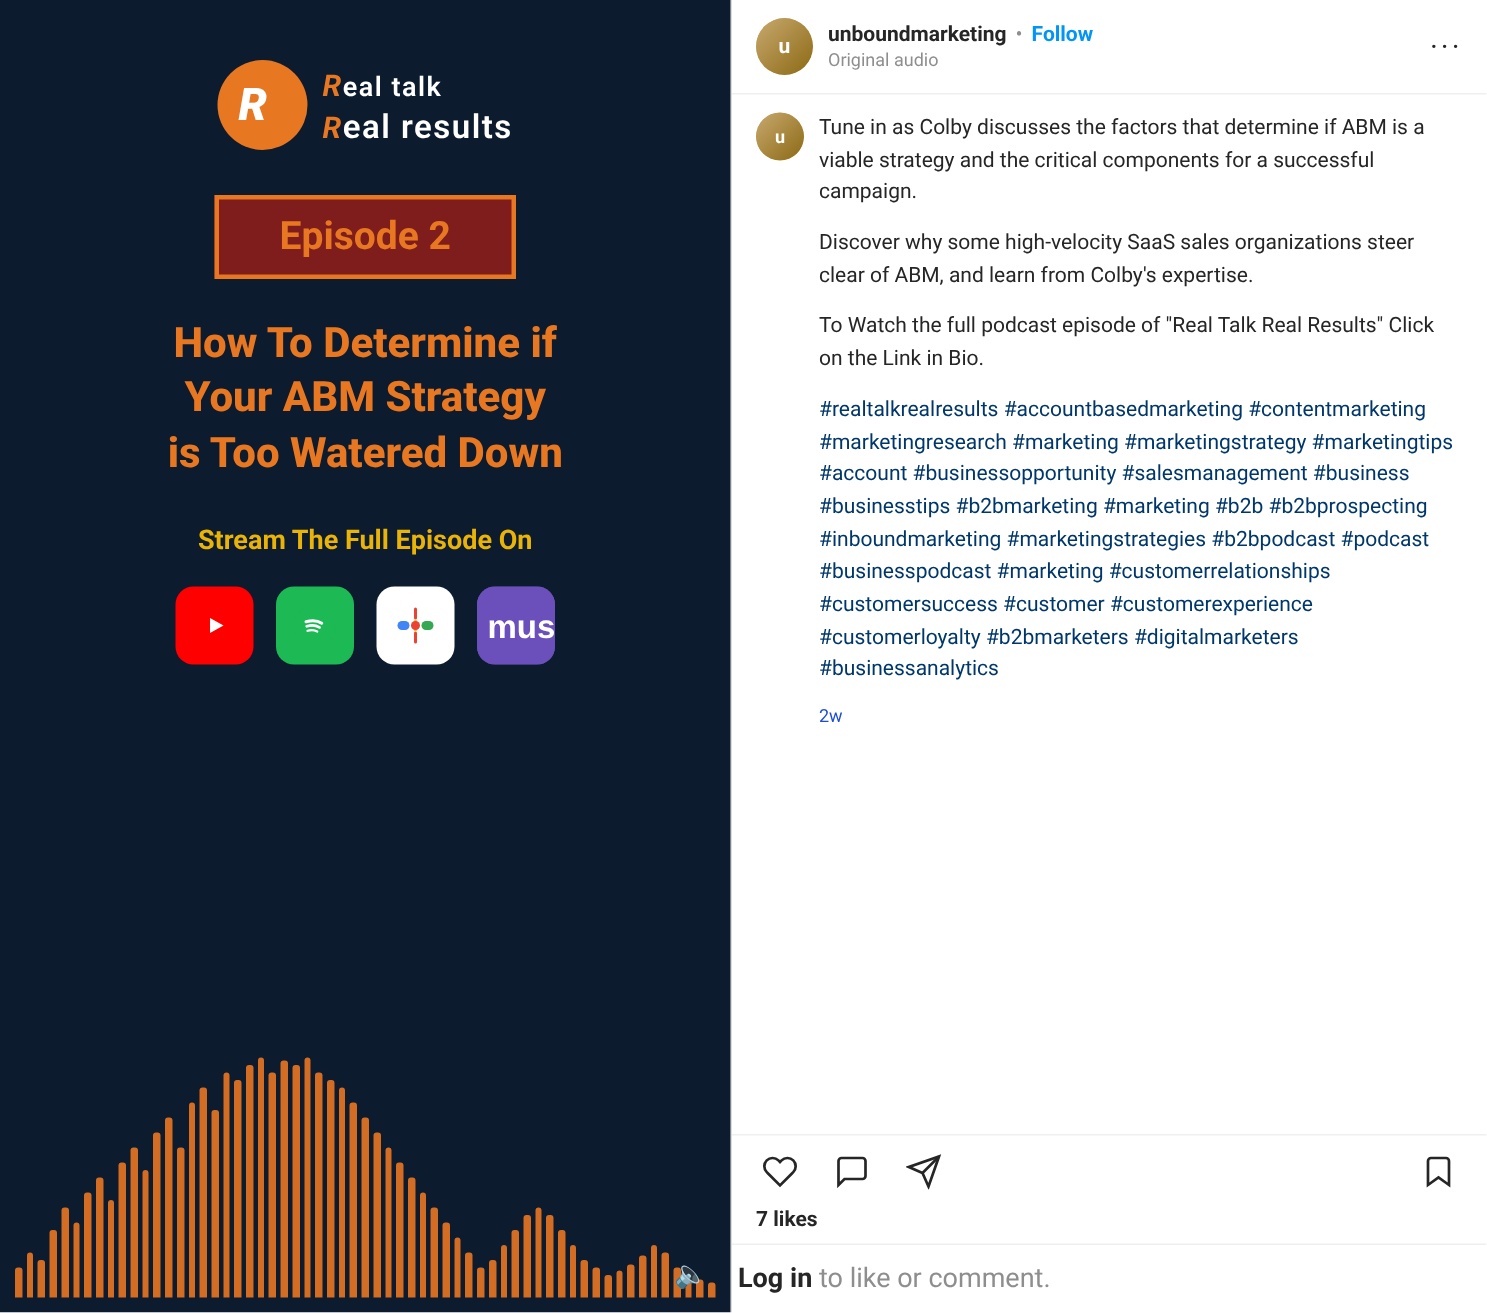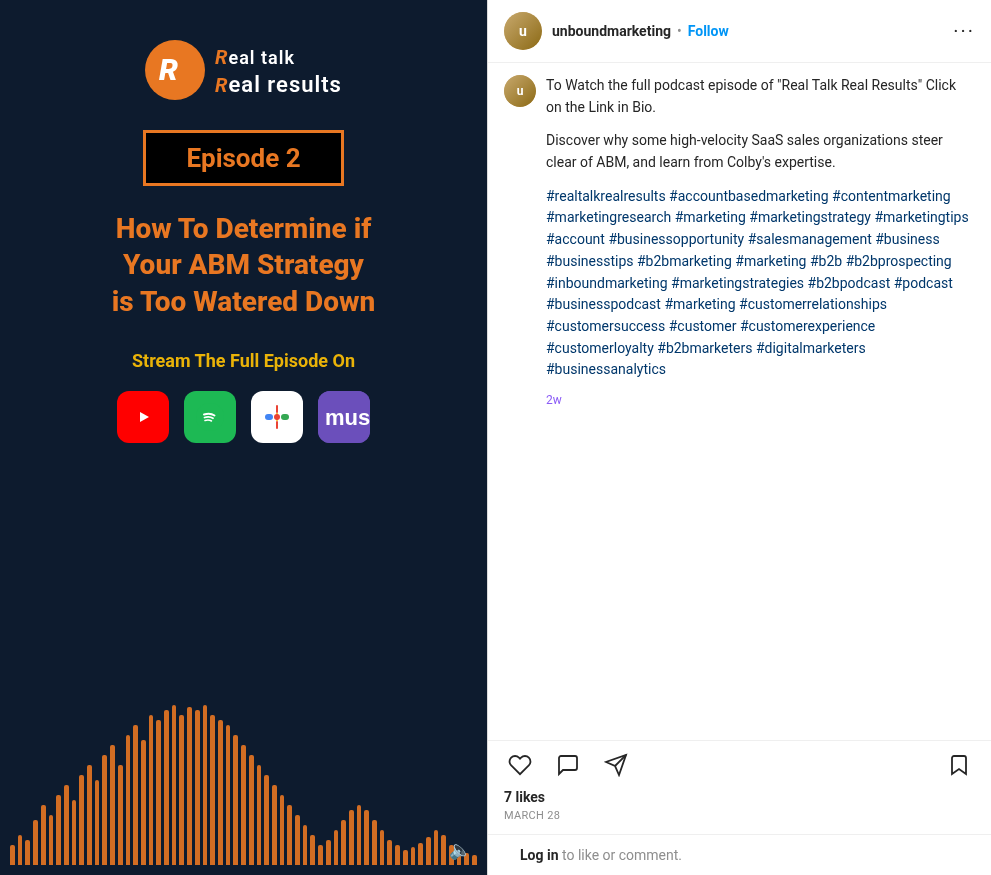--- a/index.html
+++ b/index.html
@@ -60,21 +60,21 @@
     }
 
     .logo-text-line {
       font-size: 24px;
       font-weight: 700;
       color: #fff;
       letter-spacing: 1px;
     }
 
     .episode-badge {
-      background: #000000;
+      background: #7f1d1d;
       border: 3px solid #e87722;
       padding: 10px 40px;
       margin-bottom: 25px;
     }
 
     .episode-badge-text {
       font-size: 26px;
       font-weight: 700;
       color: #e87722;
     }
@@ -257,21 +257,21 @@
 
     .caption-paragraph {
       margin-bottom: 12px;
       font-size: 14px;
       color: #262626;
       line-height: 1.55;
     }
 
     .timestamp {
       font-size: 12px;
-      color: #8b5cf6;
+      color: #1d4ed8;
       margin-top: 4px;
       margin-bottom: 8px;
     }
 
     
     .actions-bar {
       padding: 8px 16px 4px;
       border-top: 1px solid #efefef;
     }
 
@@ -306,23 +306,23 @@
     .post-date {
       font-size: 11px;
       color: #8e8e8e;
       text-transform: uppercase;
       letter-spacing: 0.3px;
       margin-bottom: 8px;
     }
 
     
     .login-bar {
-      padding: 12px 32px;
+      padding: 12px 4px;
       border-top: 1px solid #efefef;
-      font-size: 14px;
+      font-size: 18px;
       color: #8e8e8e;
     }
 
     .login-link {
       font-weight: 700;
       color: #262626;
       text-decoration: none;
     }
 
     .caption-first-para {
@@ -477,35 +477,37 @@
       <div class="avatar-inner">
         <span class="avatar-letter">u</span>
       </div>
     </div>
     <div class="header-text">
       <div class="header-top-row">
         <a class="username-link" href="#">unboundmarketing</a>
         <span class="dot-separator">•</span>
         <a class="follow-link" href="#">Follow</a>
       </div>
+      <div class="original-audio">Original audio</div>
     </div>
     <div class="more-options">···</div>
   </div>
 
   <div class="caption-area">
 
     <div style="display:flex; align-items:flex-start; margin-bottom:8px;">
       <div class="avatar" style="width:32px;height:32px;margin-right:10px;flex-shrink:0;">
         <div class="avatar-inner" style="width:32px;height:32px;">
           <span class="avatar-letter" style="font-size:12px;">u</span>
         </div>
       </div>
       <div>
+        <div class="caption-paragraph">Tune in as Colby discusses the factors that determine if ABM is a viable strategy and the critical components for a successful campaign.</div>
+        <div class="caption-paragraph">Discover why some high-velocity SaaS sales organizations steer clear of ABM, and learn from Colby's expertise.</div>
         <div class="caption-paragraph">To Watch the full podcast episode of "Real Talk Real Results" Click on the Link in Bio.</div>
-        <div class="caption-paragraph">Discover why some high-velocity SaaS sales organizations steer clear of ABM, and learn from Colby's expertise.</div>
         <div class="caption-paragraph">
           <span style="color:#00376b;">#realtalkrealresults #accountbasedmarketing #contentmarketing #marketingresearch #marketing #marketingstrategy #marketingtips #account #businessopportunity #salesmanagement #business #businesstips #b2bmarketing #marketing #b2b #b2bprospecting #inboundmarketing #marketingstrategies #b2bpodcast #podcast #businesspodcast #marketing #customerrelationships #customersuccess #customer #customerexperience #customerloyalty #b2bmarketers #digitalmarketers #businessanalytics</span>
         </div>
         <div class="timestamp">2w</div>
       </div>
     </div>
 
   </div>
 
   <div class="actions-bar">
@@ -530,20 +532,19 @@
         </svg>
       </button>
 
       <button class="action-icon-btn bookmark-btn">
         <svg width="24" height="24" viewBox="0 0 24 24" fill="none" stroke="#262626" stroke-width="1.8">
           <path d="M19 21l-7-5-7 5V5a2 2 0 0 1 2-2h10a2 2 0 0 1 2 2z"></path>
         </svg>
       </button>
     </div>
     <div class="likes-count">7 likes</div>
-    <div class="post-date">March 28</div>
   </div>
 
   <div class="login-bar">
     <a class="login-link" href="#">Log in</a><span> to like or comment.</span>
   </div>
 
 </div>
 
 </body></html>

